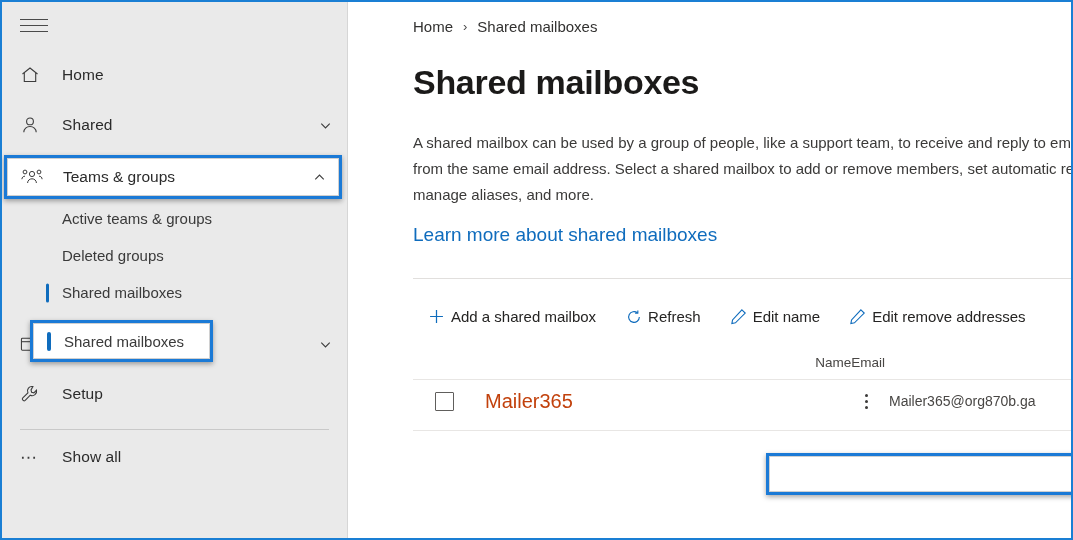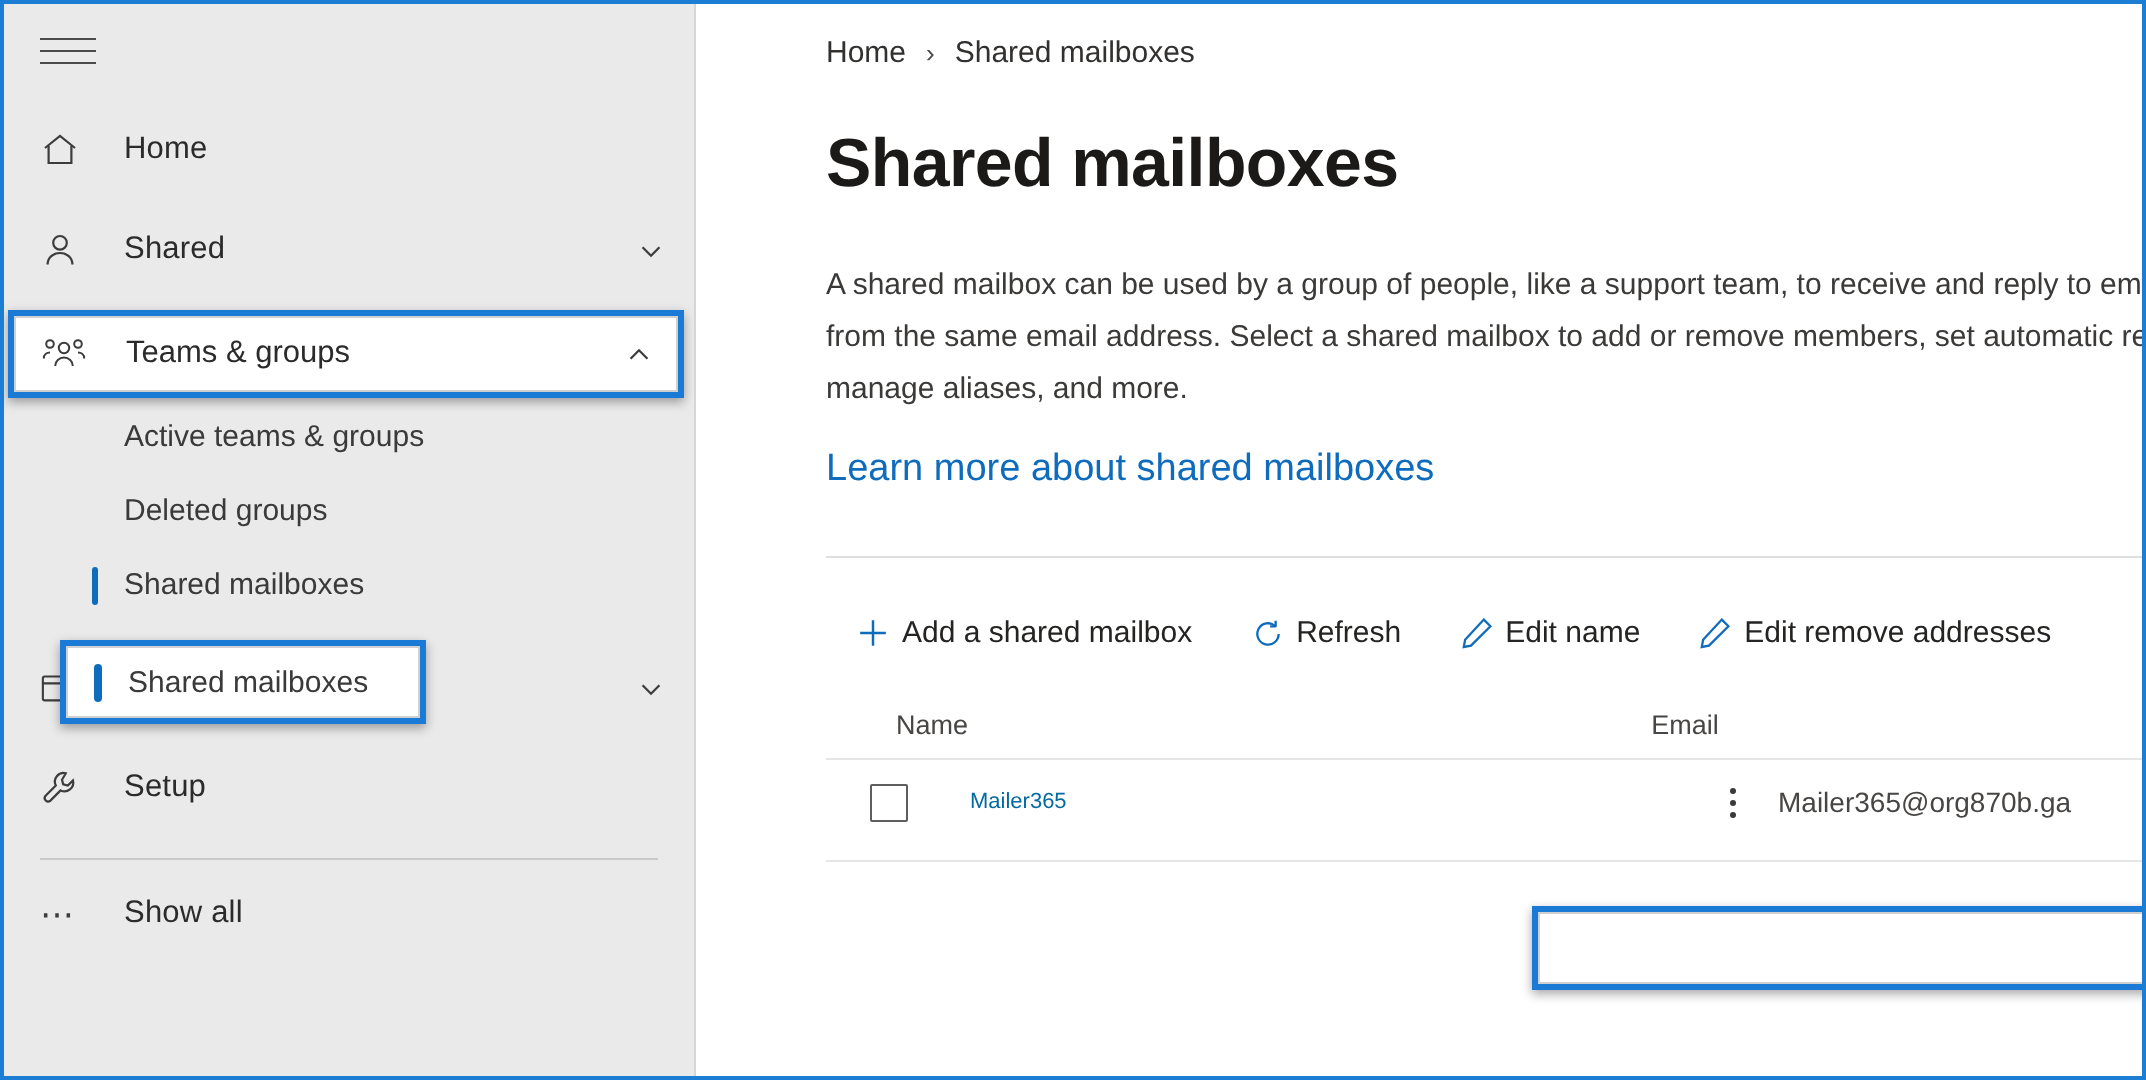--- a/index.html
+++ b/index.html
@@ -249,21 +249,21 @@
     margin-top: 14px;
   }
   .thead {
     display: flex;
     align-items: center;
     height: 34px;
     font-size: 13.5px;
     color: #484644;
     padding-left: 0;
   }
-  .th-name { margin-left: 35px; width: 400px; }
+  .th-name { margin-left: 100px; width: 400px; text-align: right; }
   .th-email { width: 260px; }
 
   .thead-rule {
     height: 1px;
     background: #e8e6e4;
   }
 
   .trow {
     display: flex;
     align-items: center;
@@ -281,22 +281,22 @@
   .cbox {
     width: 19px;
     height: 19px;
     border: 1px solid #605e5c;
     background: #fff;
     border-radius: 1px;
     cursor: pointer;
   }
   .cell-name {
     width: 358px;
-    font-size: 11px;
-    color: #0369a1;
+    font-size: 20px;
+    color: #c2410c;
     white-space: nowrap;
   }
   .cell-dots {
     width: 46px;
     flex: 0 0 46px;
     display: flex;
     align-items: center;
     justify-content: center;
     cursor: pointer;
   }

